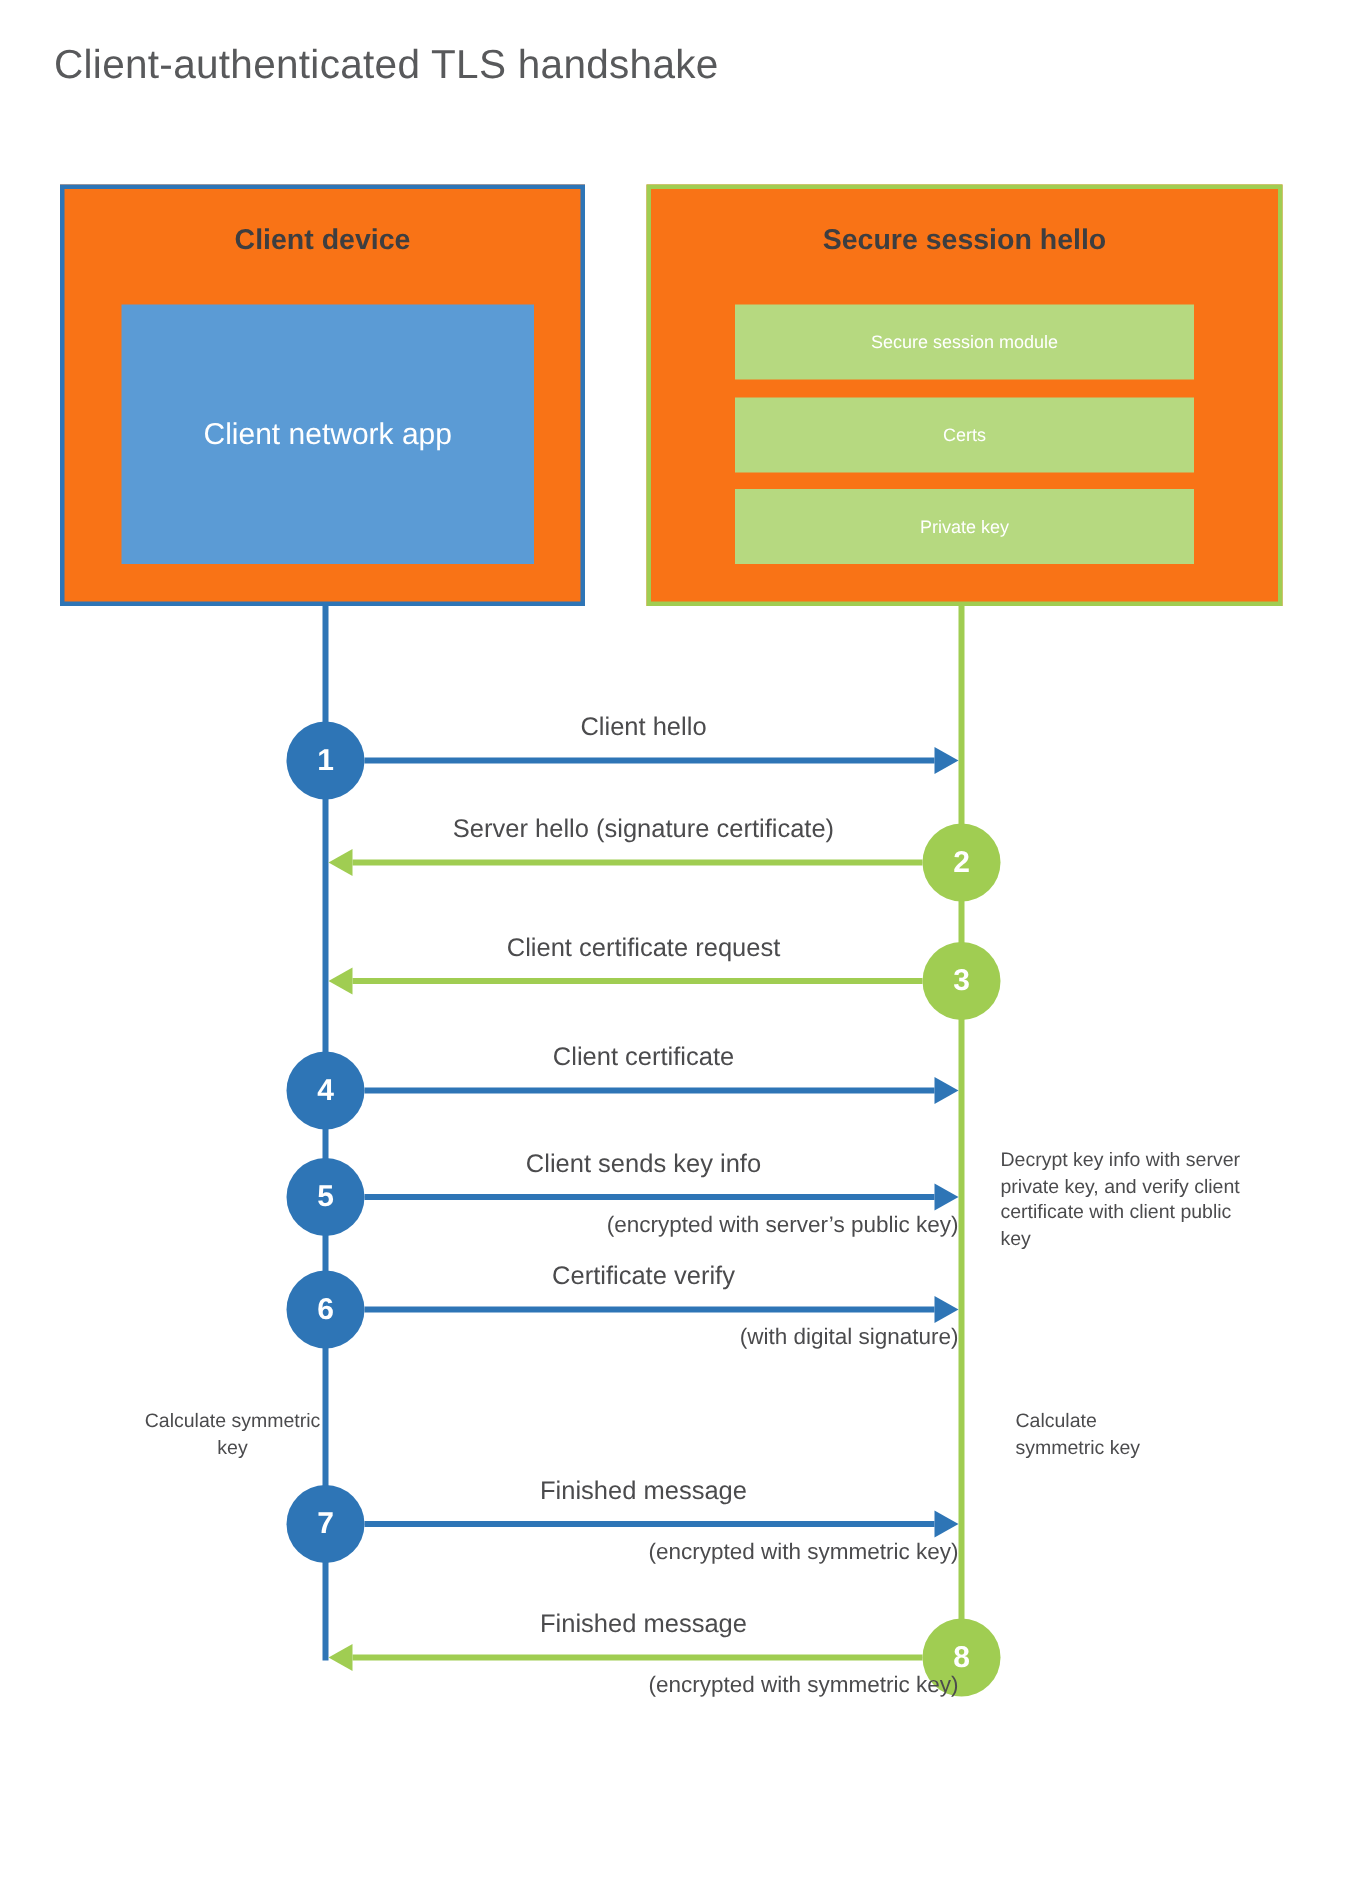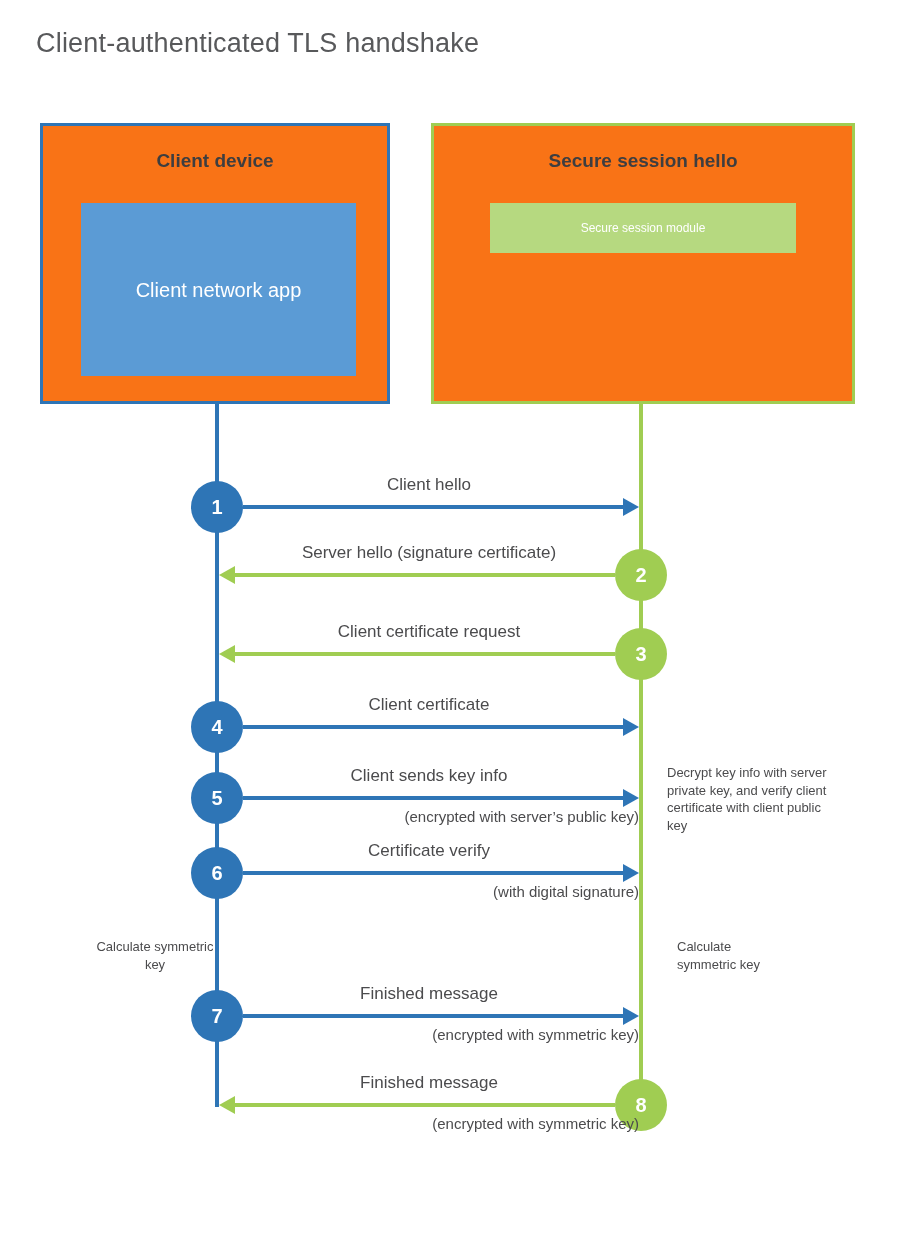--- a/index.html
+++ b/index.html
@@ -68,20 +68,22 @@
   <h1 class="title">Client-authenticated TLS handshake</h1>
 
   <div class="box client">
     <div class="box-heading">Client device</div>
     <div class="client-app">Client network app</div>
   </div>
 
   <div class="box server">
     <div class="box-heading">Secure session hello</div>
     <div class="bar b0">Secure session module</div>
+    <div class="bar b1">Certs</div>
+    <div class="bar b2">Private key</div>
   </div>
 
   <div class="lifeline blue"></div>
   <div class="lifeline green"></div>
 
   <div>
     <div class="mlabel" style="top:475px">Client hello</div>
     <div class="aline blue" style="top:505px"></div>
     <div class="ahead right" style="top:498px"></div>
     <div class="circle blue" style="top:481px">1</div>

